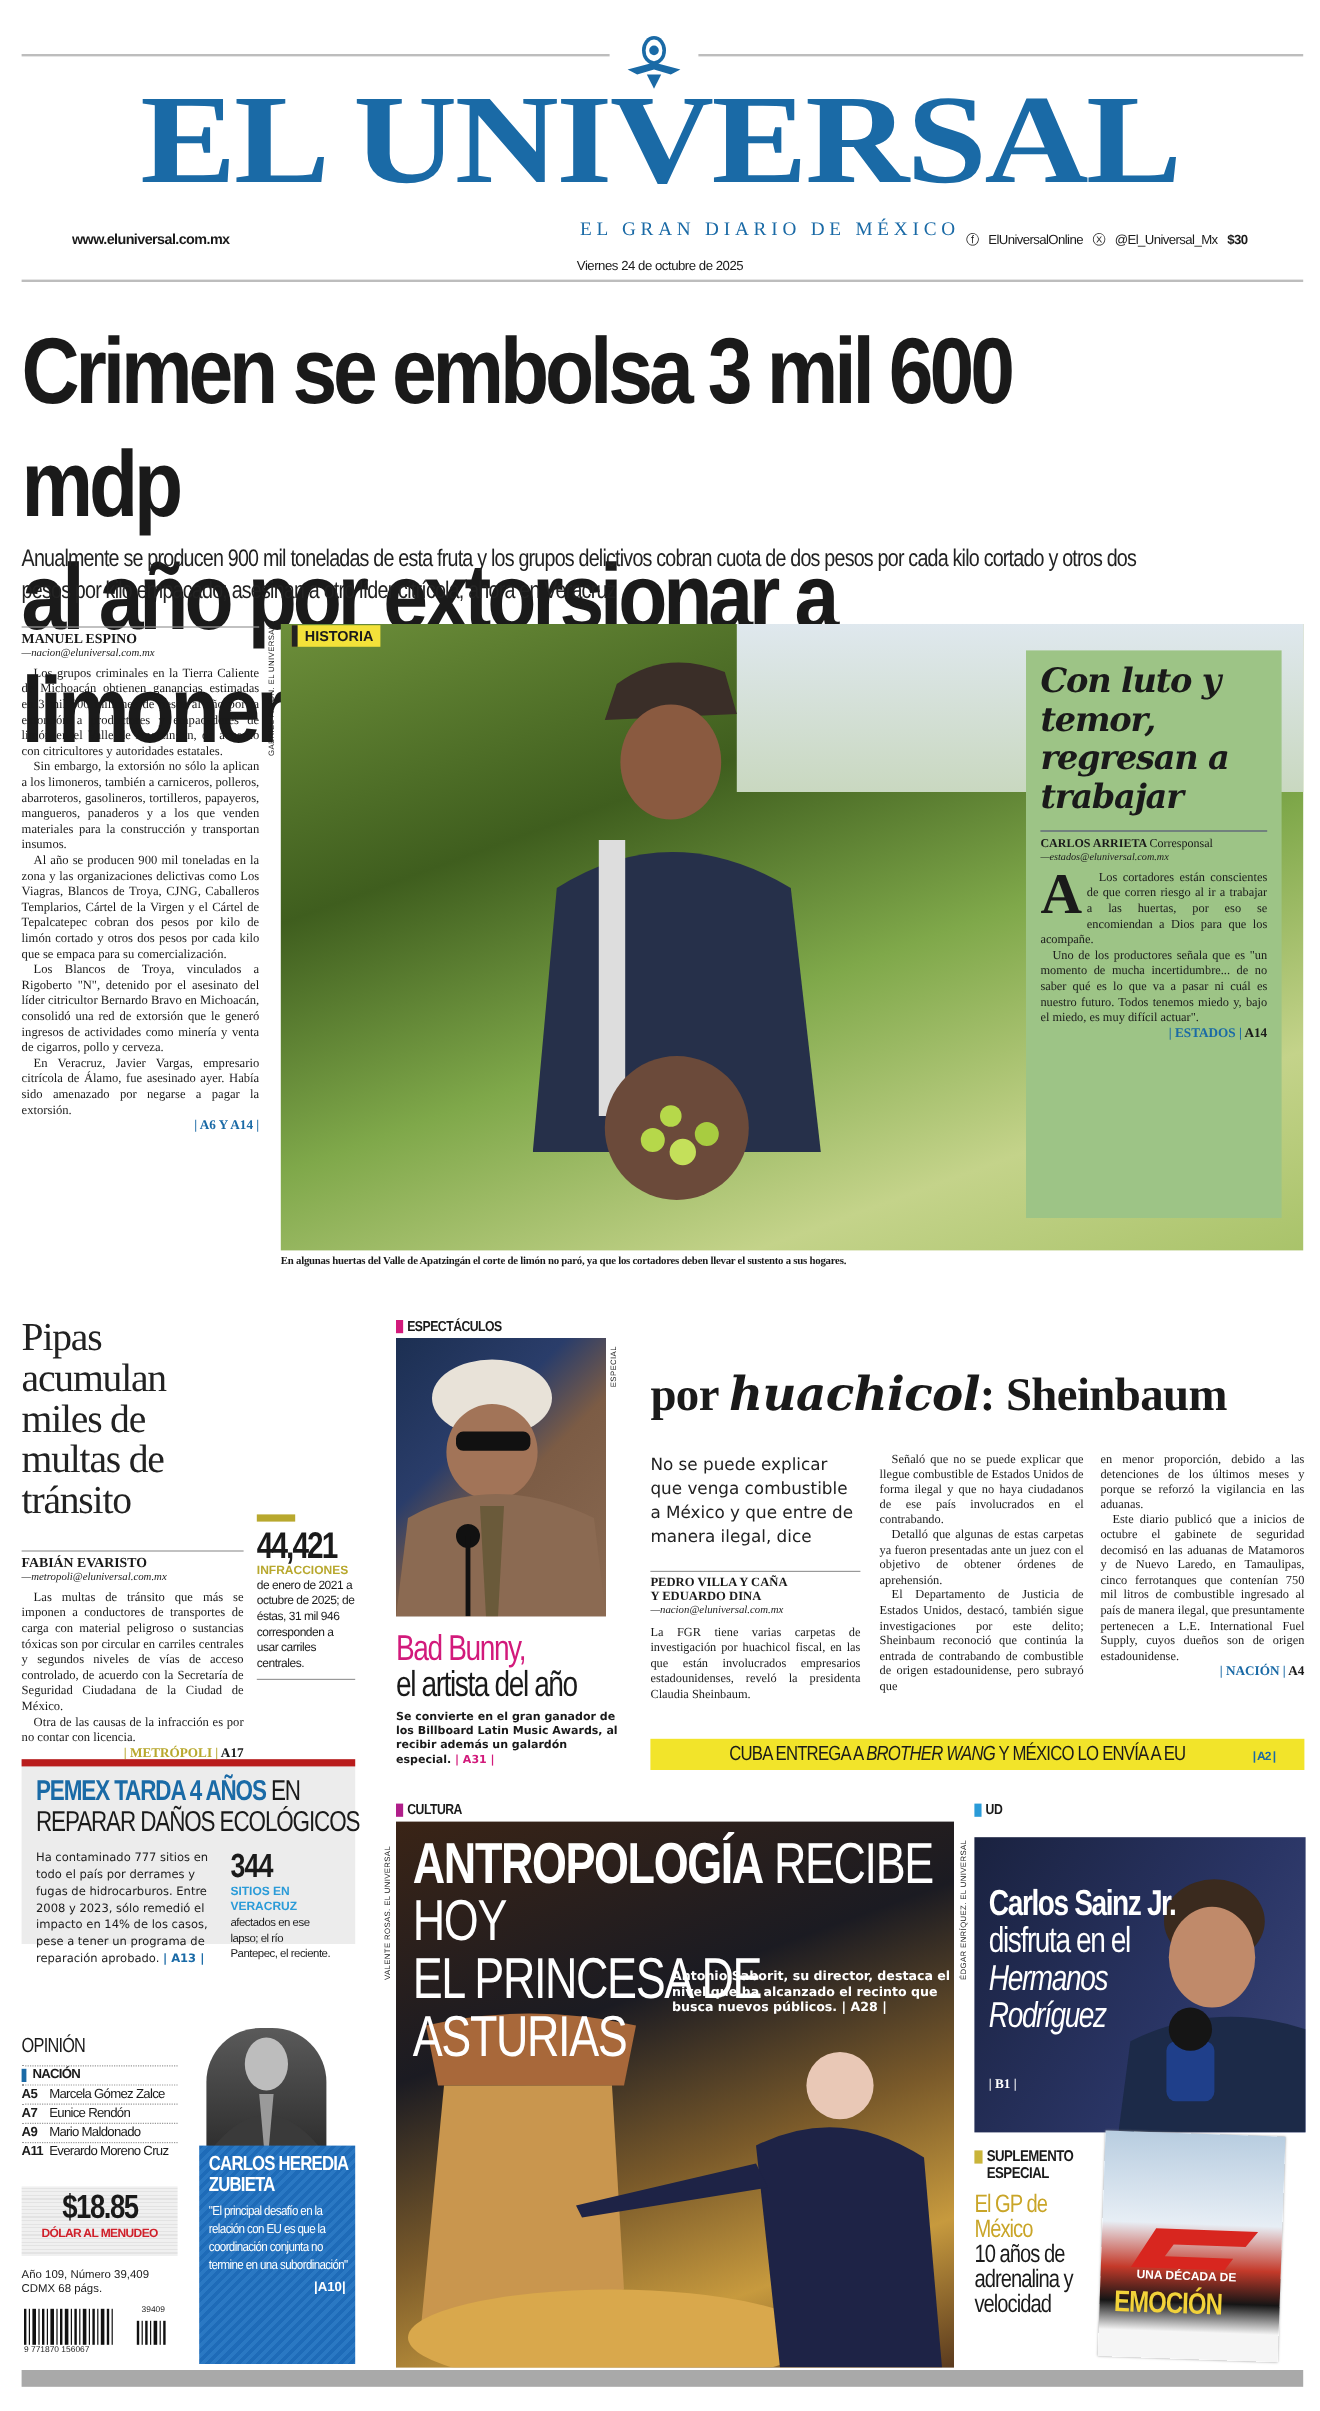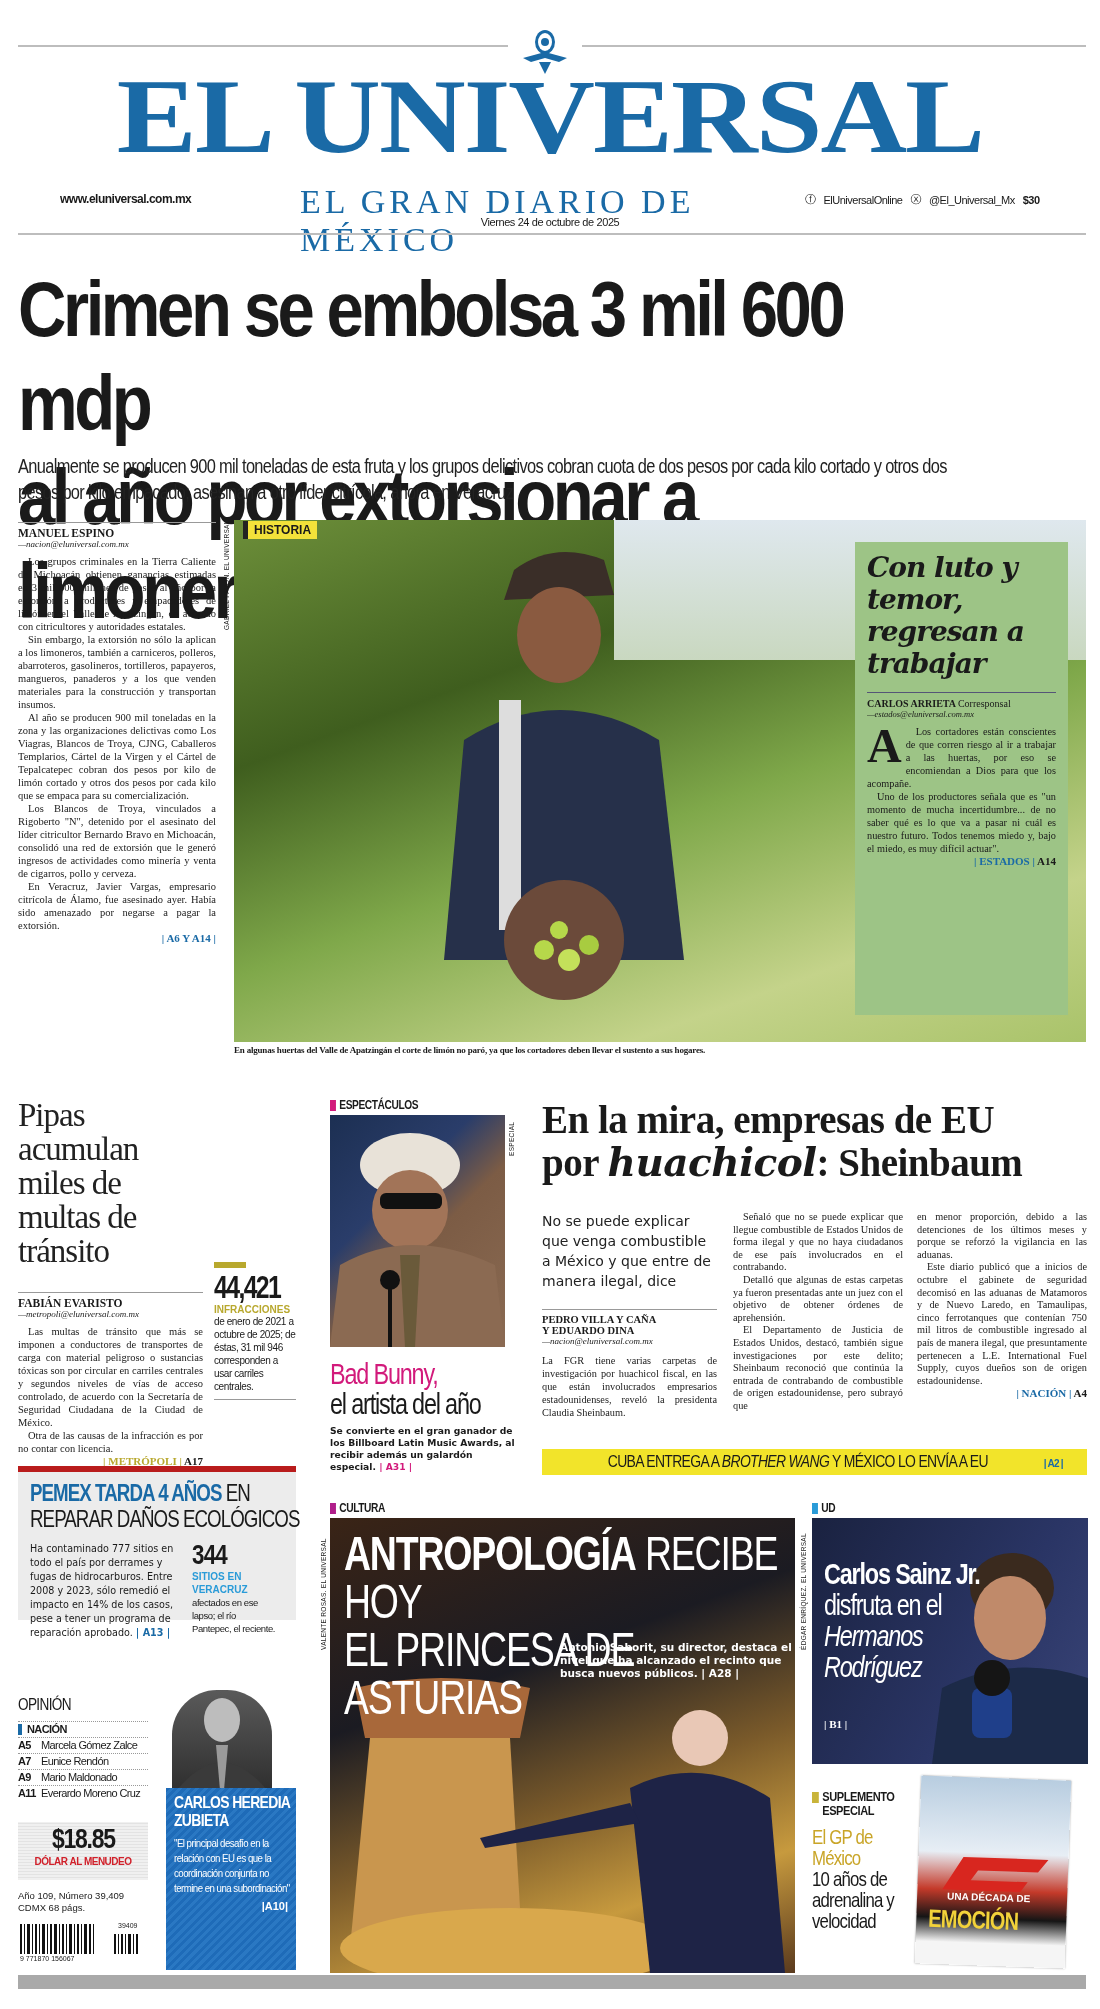--- a/index.html
+++ b/index.html
@@ -2,21 +2,21 @@
 <html><head>
 <meta charset="utf-8">
 <style>
 *{box-sizing:border-box;margin:0;padding:0}
 body{width:1100px;height:2009px;background:#fff;position:relative;overflow:hidden;font-family:"Liberation Serif",serif;color:#1a1a1a}
 .abs{position:absolute}
 .rule{position:absolute;height:2px;background:#bdbdbd}
 .masthead{left:0;top:0;width:1100px;height:240px}
 .logo{position:absolute;left:58px;top:68px;width:984px;text-align:center;font-family:"Liberation Serif",serif;font-weight:bold;font-size:120px;color:#1a6aa6;letter-spacing:-2px;line-height:110px;transform:scaleY(0.88);transform-origin:top}
 .eagle{position:absolute;left:515px;top:28px;width:60px;height:48px}
-.tagline{position:absolute;left:300px;top:183px;width:500px;text-align:left;font-size:34px;color:#1a6aa6;letter-spacing:4px}
+.tagline{position:absolute;left:300px;top:183px;width:500px;text-align:right;font-size:16px;color:#1a6aa6;letter-spacing:4px}
 .site{position:absolute;left:60px;top:192px;font-family:"Liberation Sans",sans-serif;font-size:12px;font-weight:bold;letter-spacing:-0.5px}
 .social{position:absolute;left:805px;top:192px;font-family:"Liberation Sans",sans-serif;font-size:11px;letter-spacing:-0.5px;display:flex;gap:8px;align-items:center}
 .social b{font-weight:bold}
 .date{position:absolute;left:0;width:1100px;top:216px;text-align:center;font-family:"Liberation Sans",sans-serif;font-size:11px;letter-spacing:-0.4px}
 .headline{position:absolute;left:18px;top:262px;width:1080px;font-family:"Liberation Sans",sans-serif;font-weight:bold;font-size:78px;line-height:94px;letter-spacing:-4px;transform:scaleX(0.86);transform-origin:left}
 .deck{position:absolute;left:18px;top:453px;width:1180px;font-family:"Liberation Sans",sans-serif;font-size:20px;line-height:26px;letter-spacing:-0.8px;transform:scaleX(0.82);transform-origin:left;color:#222}
 .col1{position:absolute;left:18px;top:522px;width:198px}
 .byline{font-weight:bold;font-size:11.5px;border-top:1px solid #999;padding-top:4px}
 .email{font-style:italic;font-size:9px;margin-bottom:6px}
 .body{font-size:10.5px;line-height:13px;text-align:justify;hyphens:auto}
@@ -80,21 +80,21 @@
 .heredia{position:absolute;left:166px;top:1788px;width:130px;height:182px;background:repeating-linear-gradient(135deg,#1e6bb8 0 3px,#2a78c3 3px 6px);color:#fff;padding:6px 8px;font-family:"Liberation Sans",sans-serif}
 .heredia h3{font-size:17px;line-height:18px;letter-spacing:-0.8px;transform:scaleX(0.82);transform-origin:left;width:160px;font-weight:bold;margin-bottom:6px}
 .heredia p{font-size:11px;line-height:15px;letter-spacing:-0.6px;transform:scaleX(0.88);transform-origin:left;width:140px}
 .heredia .r{text-align:right;font-size:11px;font-weight:bold;margin-top:4px}
 .cultura{position:absolute;left:330px;top:1501px;width:465px}
 .museum{width:465px;height:455px;margin-top:3px;background:linear-gradient(160deg,#3a2416 0%,#1b1b22 35%,#7a5a2a 60%,#c79a3e 80%,#5a3a1e 100%);position:relative;overflow:hidden}
 .museum h2{position:absolute;left:14px;top:12px;width:600px;color:#fff;font-family:"Liberation Sans",sans-serif;font-size:48px;line-height:48px;letter-spacing:-1.5px;transform:scaleX(0.78);transform-origin:left;font-weight:normal}
 .museum h2 b{font-weight:bold}
 .museum p{position:absolute;left:230px;top:123px;width:232px;color:#fff;font-family:"DejaVu Sans",sans-serif;font-weight:bold;font-size:10.5px;line-height:13px}
 .ud{position:absolute;left:812px;top:1501px;width:276px}
-.sainz{width:276px;height:246px;margin-top:3px;background:linear-gradient(120deg,#1a2240 0%,#2a3565 60%,#3a4578 100%);position:relative;overflow:hidden}
+.sainz{width:276px;height:246px;margin-top:16px;background:linear-gradient(120deg,#1a2240 0%,#2a3565 60%,#3a4578 100%);position:relative;overflow:hidden}
 .sainz h3{position:absolute;left:12px;top:40px;color:#fff;font-family:"Liberation Sans",sans-serif;font-weight:normal;font-size:30px;line-height:31px;letter-spacing:-1.5px;transform:scaleX(0.78);transform-origin:left;width:200px}
 .sainz .ref2{position:absolute;left:12px;top:200px;color:#fff;font-size:11px;font-weight:bold}
 .supl{position:absolute;left:812px;top:1790px;width:100px;font-family:"Liberation Sans",sans-serif}
 .supl h4{font-size:13px;line-height:14px;font-weight:bold;letter-spacing:-0.5px;transform:scaleX(0.85);transform-origin:left;display:flex;gap:4px}
 .supl h4 i{display:inline-block;width:8px;height:11px;background:#c9b43a;flex-shrink:0;margin-top:2px}
 .supl .t{font-size:21px;line-height:21px;letter-spacing:-1px;transform:scaleX(0.8);transform-origin:left;width:130px;margin-top:8px}
 .supl .gold{color:#c9a528}
 .cover{position:absolute;left:918px;top:1778px;width:150px;height:188px;background:linear-gradient(#b8cde0 0%,#e7eef5 40%,#c43a2a 60%,#151515 75%,#f5f5f5 88%);transform:rotate(2deg);box-shadow:0 0 2px #999}
 .cover .em{position:absolute;left:12px;top:128px;color:#f2d23a;font-family:"Liberation Sans",sans-serif;font-weight:bold;font-size:25px;letter-spacing:-1px;transform:scaleX(0.8);transform-origin:left}
 .cover .un{position:absolute;left:30px;top:114px;color:#fff;font-family:"Liberation Sans",sans-serif;font-weight:bold;font-size:10px}
@@ -212,21 +212,21 @@
   </div>
   <div class="credit-v" style="left:178px;top:18px;height:40px">ESPECIAL</div>
   <div class="bunny">
     <h3><span class="pink">Bad Bunny,</span><br><span>el artista del año</span></h3>
     <p><span>Se convierte en el gran ganador de los Billboard Latin Music Awards, al recibir además un galardón especial.</span> <span style="color:#d21a7b">| A31 |</span></p>
   </div>
 </div>
 
 <div class="eu">
   <h2>
-    <span>En la mira, empresas de EU</span><br>
+    <br>
     <span>por </span><i style="font-family:'DejaVu Serif',serif">huachicol</i><span>: Sheinbaum</span>
   </h2>
   <div class="sub">No se puede explicar que venga combustible a México y que entre de manera ilegal, dice</div>
   <div class="by2">
     <div>PEDRO VILLA Y CAÑA</div>
     <div>Y EDUARDO DINA</div>
     <div style="font-weight:normal;font-style:italic;font-size:9px">—nacion@eluniversal.com.mx</div>
     <div class="body" style="font-weight:normal;margin-top:8px;font-size:10.3px">La FGR tiene varias carpetas de investigación por huachicol fiscal, en las que están involucrados empresarios estadounidenses, reveló la presidenta Claudia Sheinbaum.</div>
   </div>
   <div class="col" style="left:191px;width:170px">

